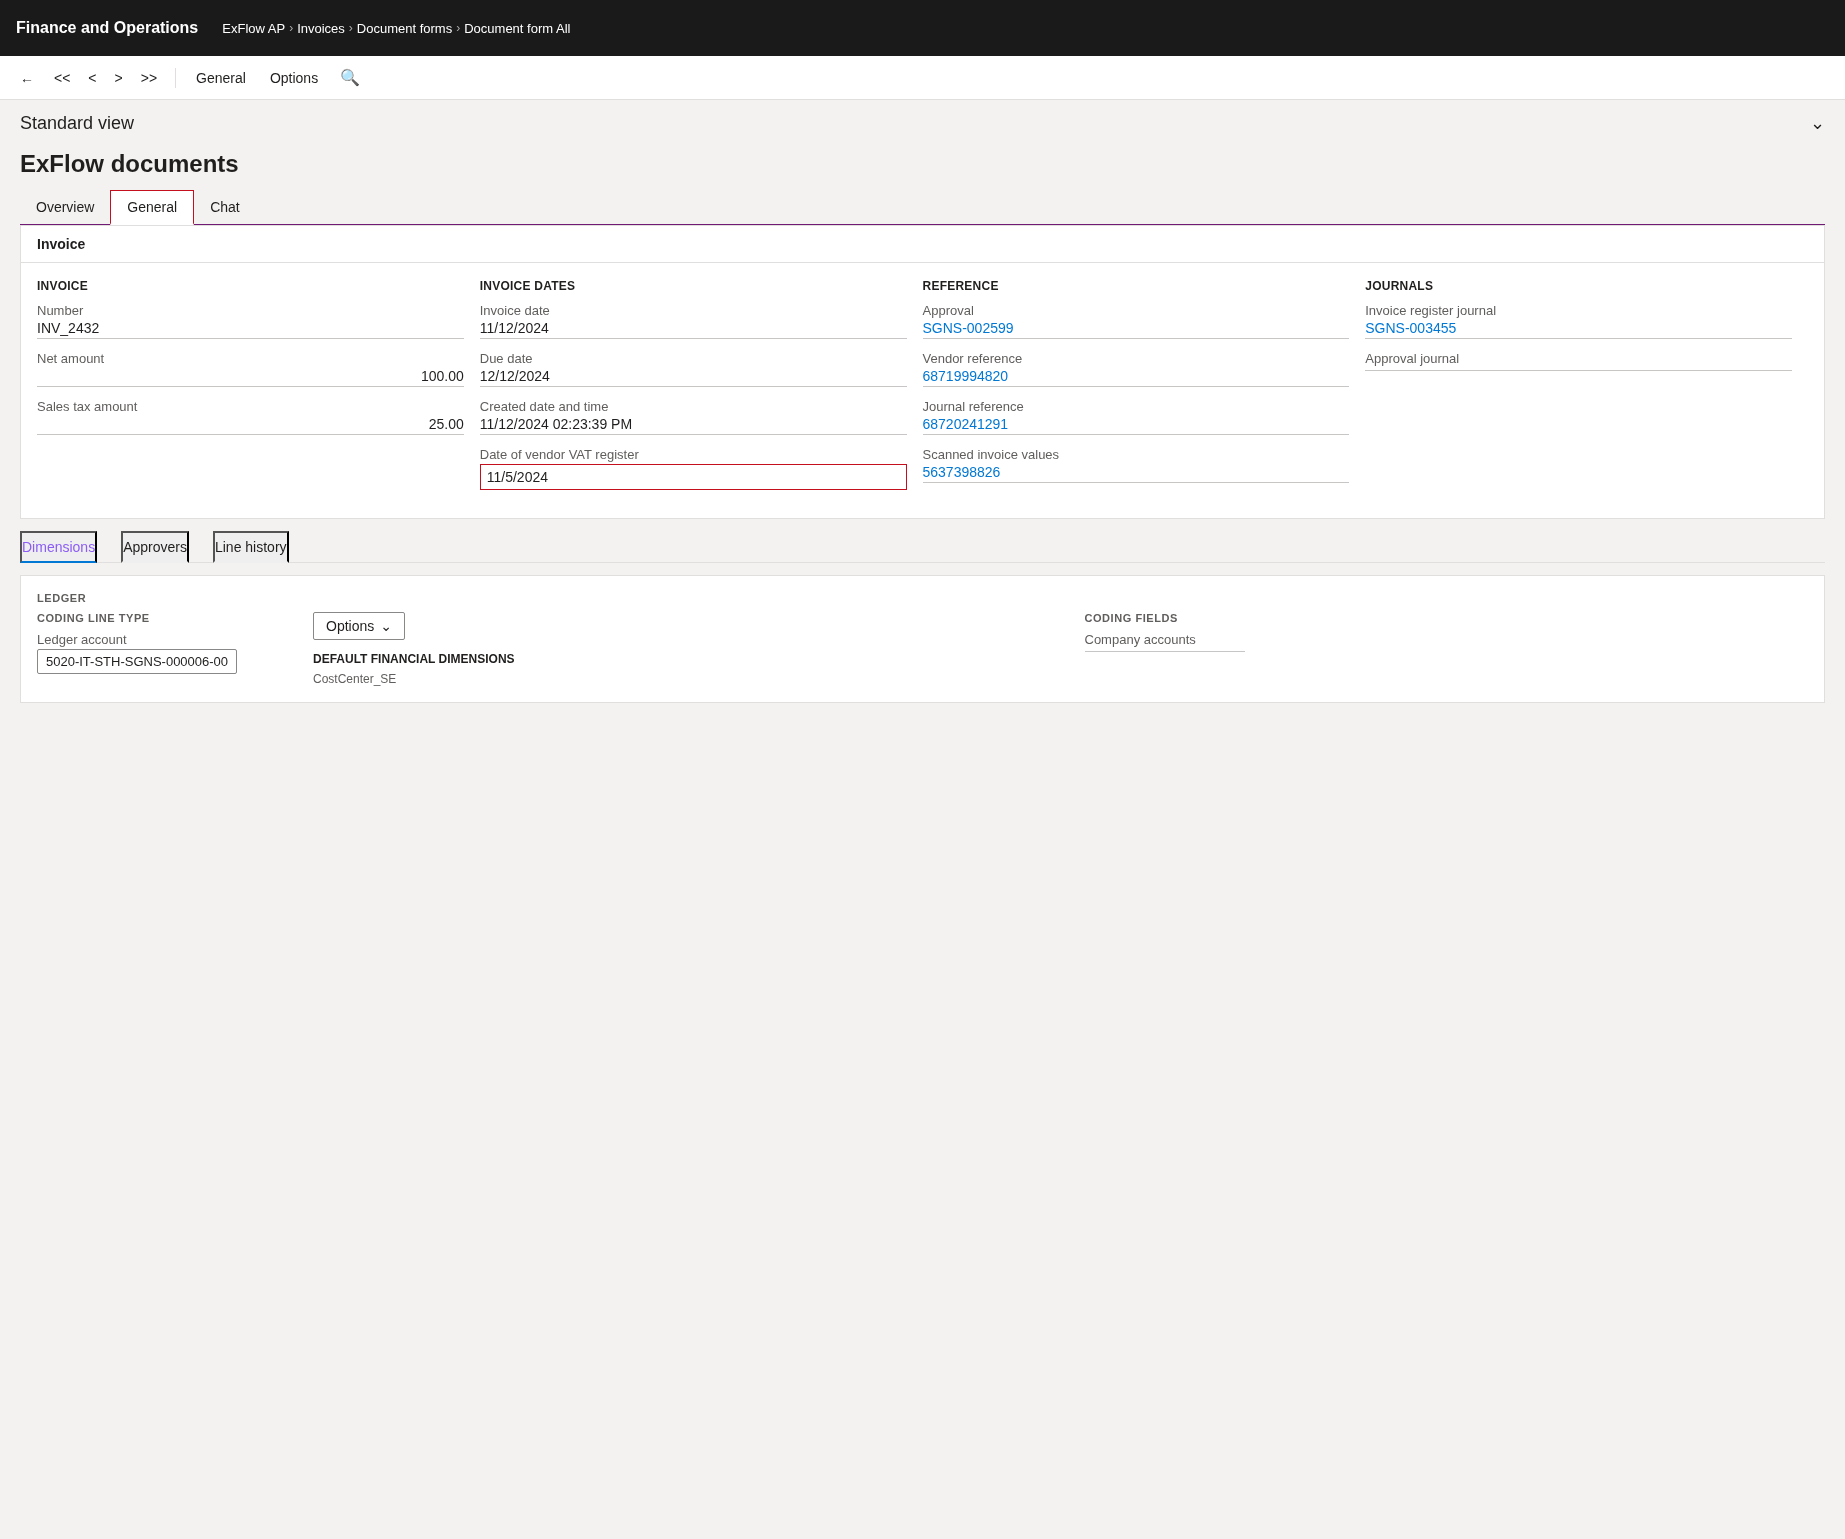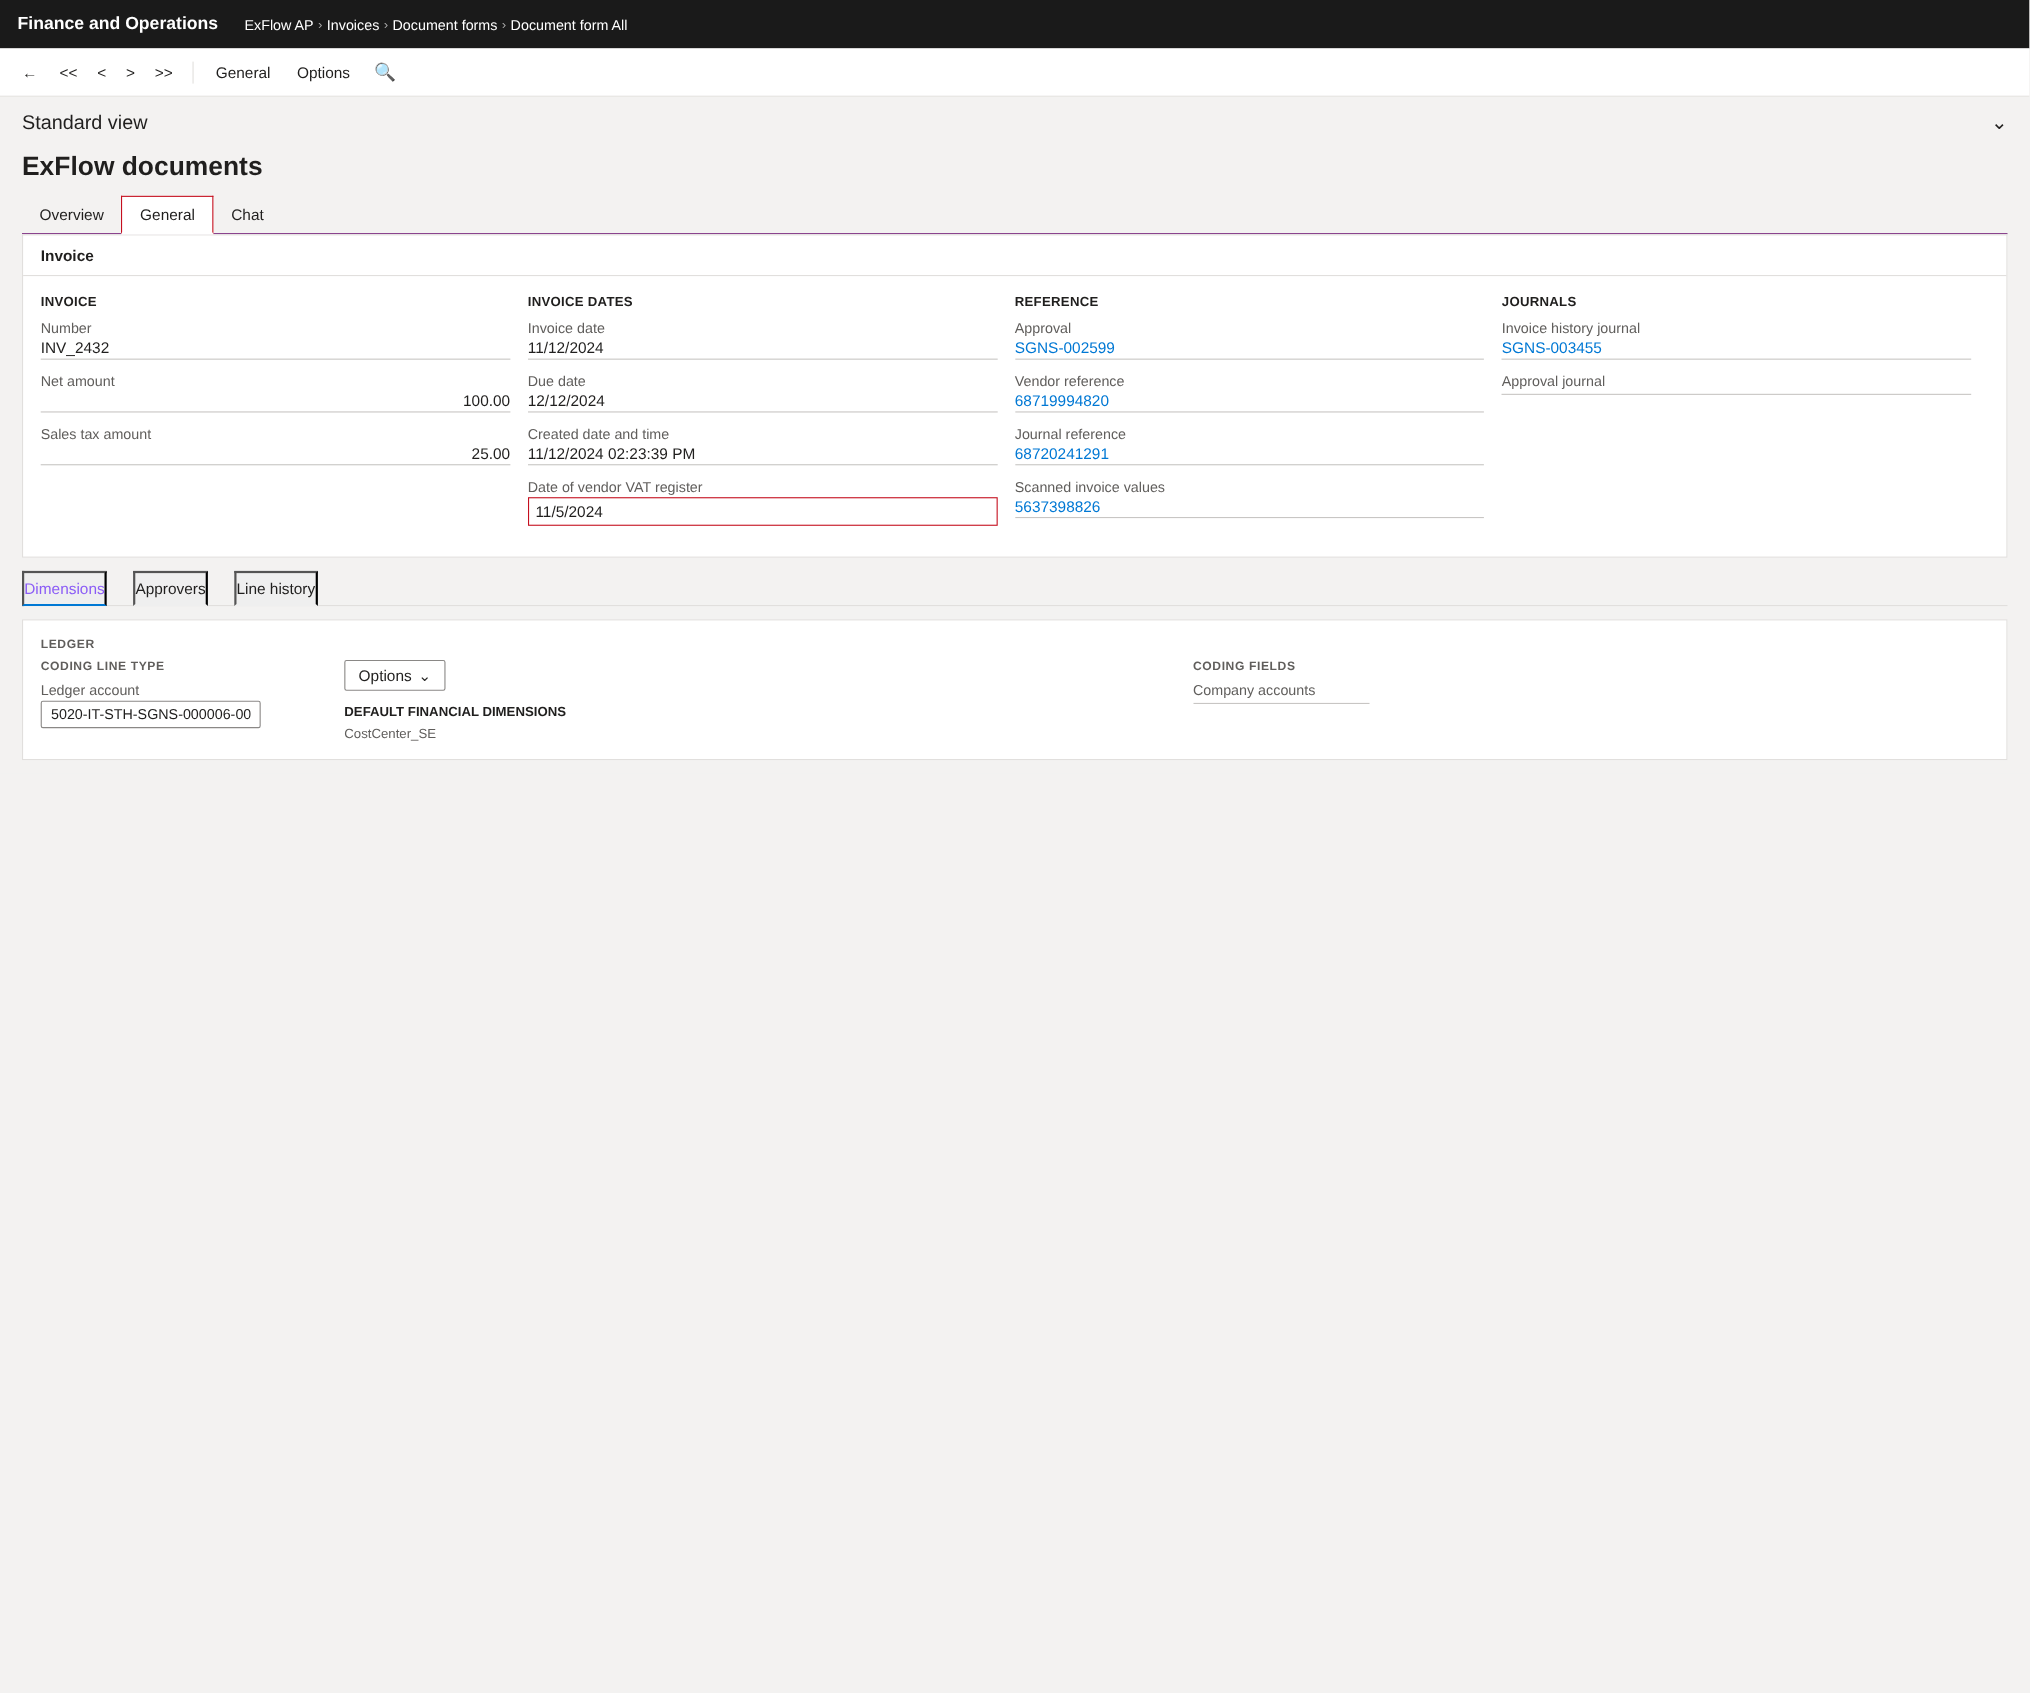--- a/index.html
+++ b/index.html
@@ -5,21 +5,21 @@
     * { box-sizing: border-box; margin: 0; padding: 0; }
     body { font-family: 'Segoe UI', Arial, sans-serif; font-size: 14px; background: #f3f2f1; color: #201f1e; }
 
     
     .top-bar {
       background: #1a1a1a;
       color: #fff;
       display: flex;
       align-items: center;
       padding: 0 16px;
-      height: 44px;
+      height: 56px;
     }
     .top-bar-title {
       font-weight: 700;
       font-size: 16px;
       margin-right: 24px;
       white-space: nowrap;
     }
     .breadcrumb {
       display: flex;
       align-items: center;
@@ -362,21 +362,21 @@
           </div>
           <div class="field-group">
             <div class="field-label">Scanned invoice values</div>
             <div class="field-value link">5637398826</div>
           </div>
         </div>
 
         <div class="invoice-col">
           <div class="col-header">JOURNALS</div>
           <div class="field-group">
-            <div class="field-label">Invoice history journal</div>
+            <div class="field-label">Invoice register journal</div>
             <div class="field-value link">SGNS-003455</div>
           </div>
           <div class="field-group">
             <div class="field-label">Approval journal</div>
             <div class="field-value"></div>
           </div>
         </div>
 
       </div>
     </div>

